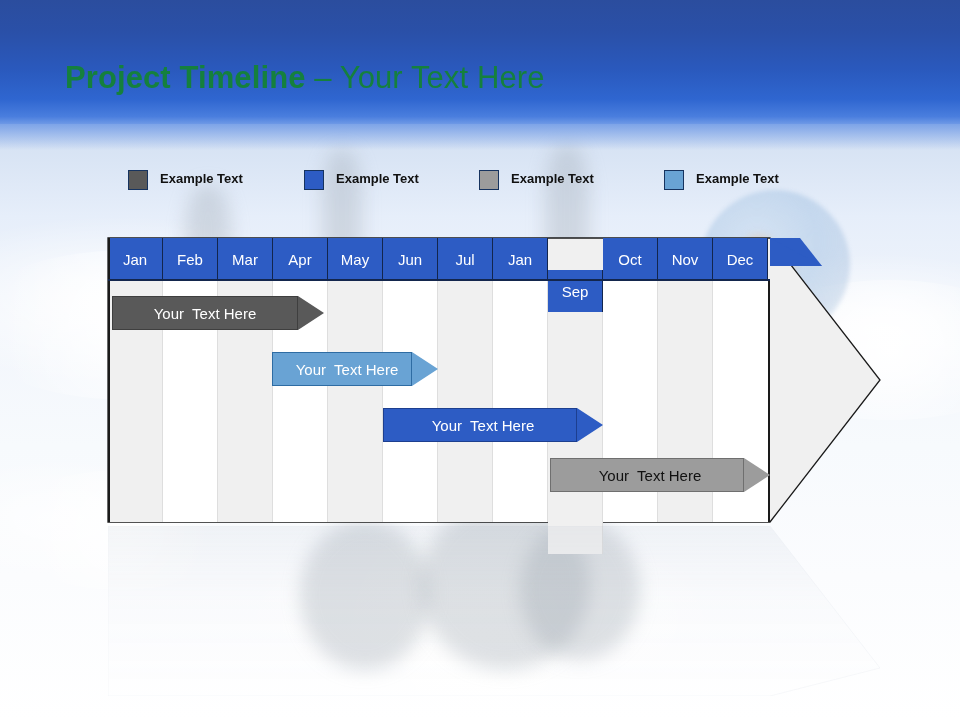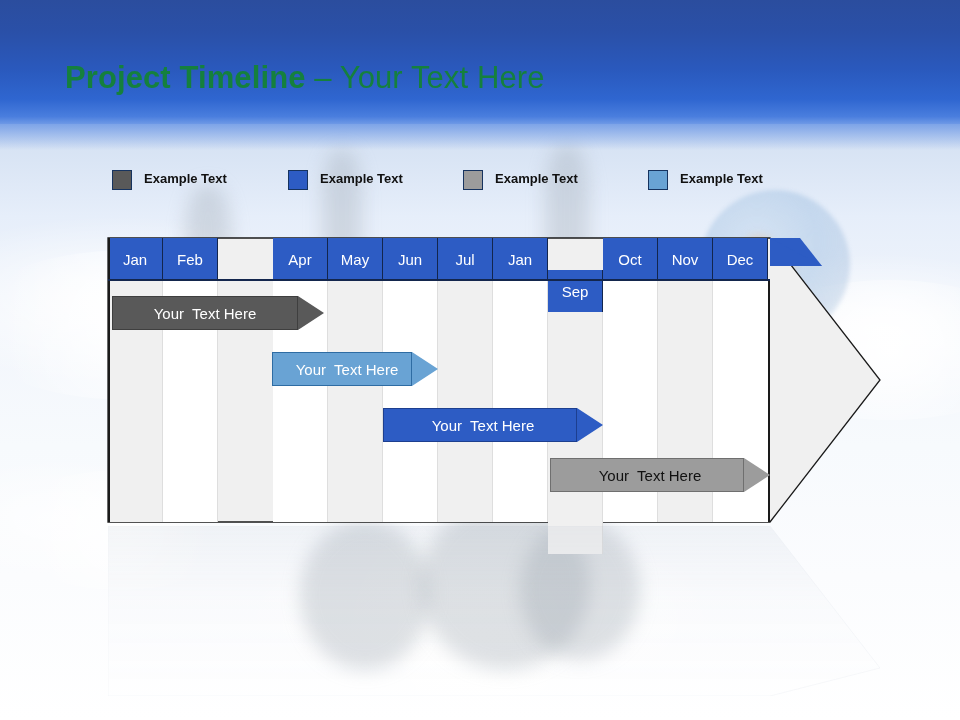--- a/index.html
+++ b/index.html
@@ -92,21 +92,21 @@
   }
   .slide-title {
     position: absolute; left: 65px; top: 60px;
     font-size: 31px; color: #15803d; white-space: nowrap;
     letter-spacing: 0.1px;
   }
   .slide-title .bold { font-weight: bold; }
   .slide-title .thin { font-weight: normal; }
 
   
-  .legend { position: absolute; left: 0; top: 168px; width: 940px; height: 26px; }
+  .legend { position: absolute; left: 16px; top: 168px; width: 940px; height: 26px; }
   .legend-item { position: absolute; top: 0; height: 24px; white-space: nowrap; }
   .legend-swatch {
     position: absolute; left: 0; top: 2px;
     width: 20px; height: 20px;
     border: 1px solid #16335f;
     box-sizing: border-box;
   }
   .legend-label {
     position: absolute; left: 32px; top: 3px;
     font-size: 13px; font-weight: bold; color: #111111;
@@ -224,20 +224,24 @@
       <polygon points="662,0 714,28 662,28" fill="#2d5cc4" stroke="none"></polygon>
     </svg>
 
     <div class="grid">
       <div class="col shade" style="left:0px;">
           <div class="col-head">Jan</div>
           <div class="col-sep"></div>
         </div>
       <div class="col plain" style="left:55px;">
           <div class="col-head">Feb</div>
+          <div class="col-sep"></div>
+        </div>
+      <div class="col shade" style="left:110px;">
+          <div class="col-head">Mar</div>
           <div class="col-sep"></div>
         </div>
       <div class="col shade" style="left:220px;">
           <div class="col-head">May</div>
           <div class="col-sep"></div>
         </div>
       <div class="col plain" style="left:165px;">
           <div class="col-head">Apr</div>
           <div class="col-sep"></div>
         </div>

